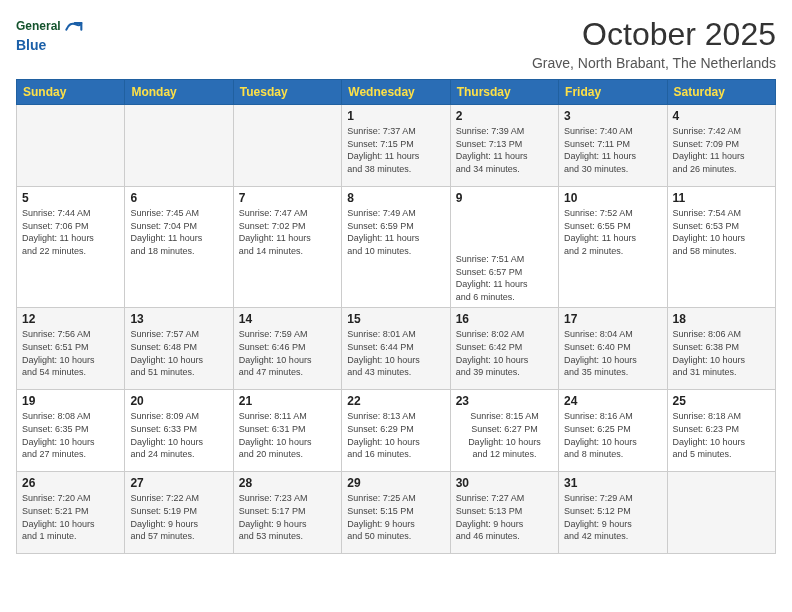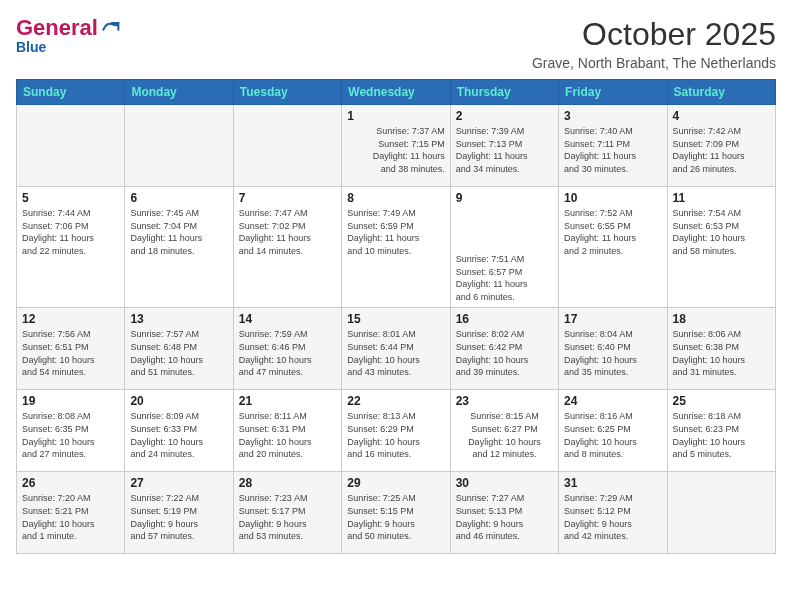--- a/index.html
+++ b/index.html
@@ -19,23 +19,23 @@
     .logo {
       display: flex;
       align-items: center;
     }
     .logo-text {
       display: flex;
       flex-direction: column;
       line-height: 1.1;
     }
     .logo-general {
-      font-size: 22px;
+      font-size: 12px;
       font-weight: bold;
-      color: #be185d;
+      color: #14532d;
     }
     .logo-blue {
       font-size: 14px;
       font-weight: bold;
       color: #1a5fa8;
     }
     .logo-icon {
       width: 20px;
       height: 20px;
       margin-left: 2px;
@@ -55,21 +55,21 @@
       color: #555;
       margin-top: 2px;
     }
     .calendar {
       width: 100%;
       border-collapse: collapse;
       border: 1px solid #ccc;
     }
     .calendar th {
       background-color: #2a6db5;
-      color: #5eead4;
+      color: #fde047;
       font-size: 12px;
       font-weight: bold;
       padding: 5px 6px;
       text-align: left;
       border: 1px solid #2060a0;
     }
     .calendar td {
       width: 108px;
       vertical-align: top;
       padding: 4px 5px;
@@ -136,21 +136,21 @@
         <th>Saturday</th>
       </tr>
   </thead>
   <tbody id="calendar-body">
   <tr>
         <td class="empty-cell"></td>
         <td class="empty-cell"></td>
         <td class="empty-cell"></td>
         <td>
           <span class="day-number">1</span>
-          <div class="day-info" style="white-space: pre-line; text-align: right;">Sunrise: 7:37 AM
+          <div class="day-info" style="white-space: pre-line;">Sunrise: 7:37 AM
 Sunset: 7:15 PM
 Daylight: 11 hours
 and 38 minutes.</div>
         </td>
         <td>
           <span class="day-number">2</span>
           <div class="day-info" style="white-space: pre-line;">Sunrise: 7:39 AM
 Sunset: 7:13 PM
 Daylight: 11 hours
 and 34 minutes.</div>

